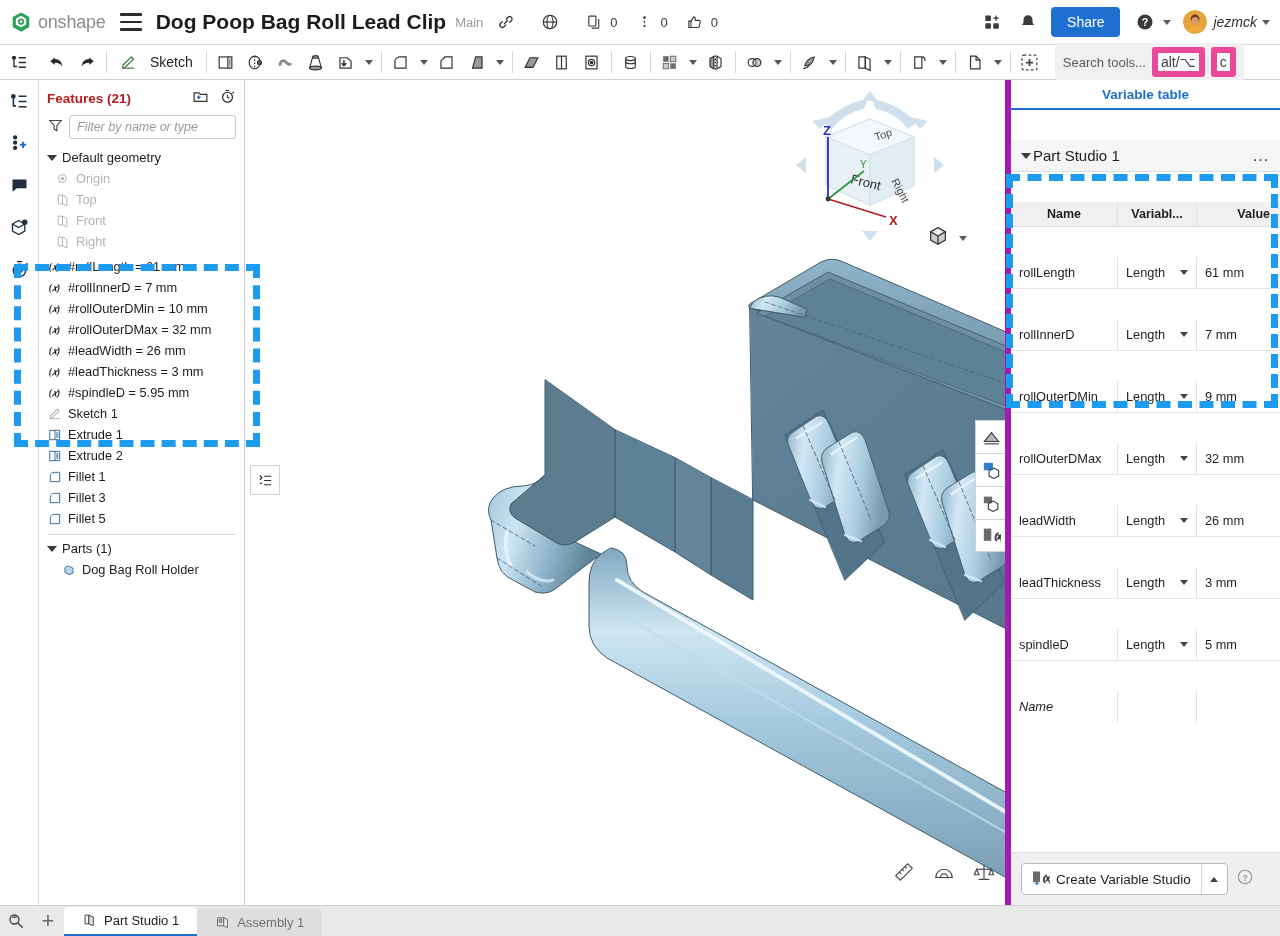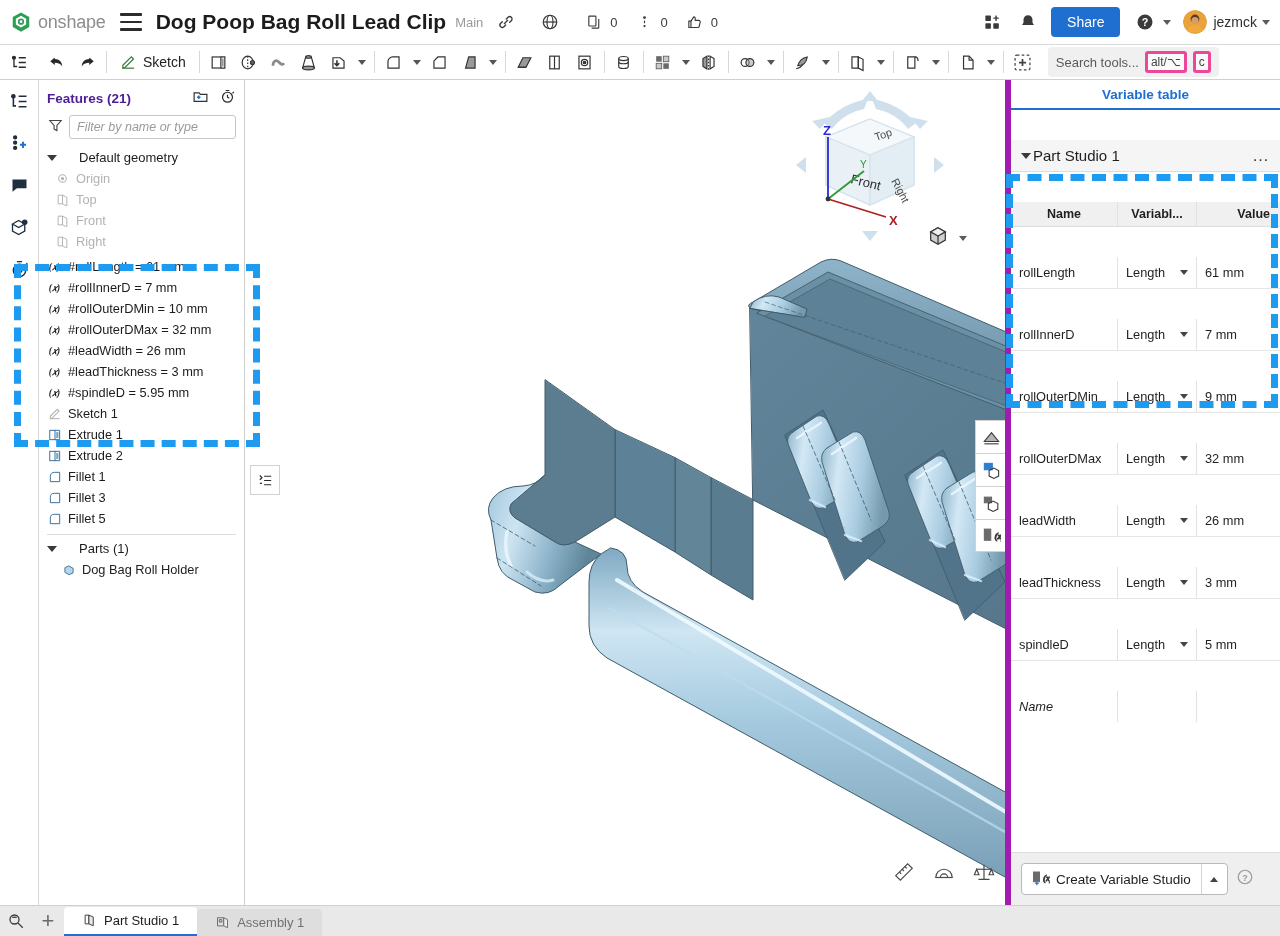--- a/index.html
+++ b/index.html
@@ -29,61 +29,61 @@
   .tb-icon { width: 26px; height: 26px; display:flex; align-items:center; justify-content:center; color:#444; margin-left: 10px; cursor:pointer;}
   .counter { font-size: 13px; color:#3b3b3b; margin-left:3px; }
   .tb-group { display:flex; align-items:center; margin-left: 8px;}
   .spacer { flex: 1 1 auto; }
   .share-btn {
     background: #1f6fd0; color:#fff; font-size: 14px; border-radius: 4px;
     padding: 7px 16px; cursor:pointer; margin-left: 10px; font-weight:400;
   }
   .help-caret { display:flex; align-items:center; margin-left: 8px; cursor:pointer;}
   .avatar { width: 24px; height:24px; border-radius:50%; overflow:hidden; margin-left: 12px; }
-  .username { font-size: 14px; color:#2f2f2f; margin-left: 6px; }
+  .username { font-size: 14px; color:#2f2f2f; margin-left: 6px; font-style: italic; }
   .caret { width:0;height:0;border-left:4px solid transparent;border-right:4px solid transparent;border-top:5px solid #5b5b5b;margin-left:5px;}
 
   
   .feattoolbar {
     position:absolute; left:0; top:45px; width:1280px; height:35px;
     background:#fff; border-bottom:1px solid #d0d0d0;
     display:flex; align-items:center; padding-left: 4px;
   }
   .ft-btn { width:30px;height:30px;display:flex;align-items:center;justify-content:center;cursor:pointer;flex:0 0 auto;}
-  .ft-sketch { display:flex;align-items:center;gap:6px;padding:0 9px;height:30px;cursor:pointer;font-size:14px;color:#222;}
+  .ft-sketch { display:flex;align-items:center;gap:13px;padding:0 9px;height:30px;cursor:pointer;font-size:14px;color:#222;}
   .ft-sep { width:1px;height:22px;background:#d7d7d7;margin:0 4px;flex:0 0 auto;}
   .ft-caret { width:0;height:0;border-left:4px solid transparent;border-right:4px solid transparent;border-top:5px solid #555;cursor:pointer;margin:0 4px;flex:0 0 auto;}
   .searchtools {
     display:flex;align-items:center;gap:6px;background:#f0f0f0;border-radius:4px;
     padding:4px 8px;margin-left:10px;font-size:13px;color:#5a5a5a;cursor:pointer;
   }
-  .kbd { border:3px solid #ec4899;border-radius:3px;background:#fafafa;font-size:12px;padding:1px 3px;color:#444;}
+  .kbd { border:6px solid #ec4899;border-radius:3px;background:#fafafa;font-size:14px;padding:1px 3px;color:#444;}
 
   
   .leftrail {
     position:absolute;left:0;top:80px;width:39px;height:856px;
     background:#fff;border-right:1px solid #d6d6d6;
     display:flex;flex-direction:column;align-items:center;padding-top:8px;gap:16px;
   }
   .rail-icon{width:26px;height:26px;display:flex;align-items:center;justify-content:center;cursor:pointer;}
 
   
   .treepanel{
     position:absolute;left:39px;top:80px;width:206px;height:825px;
     background:#fff;border-right:1px solid #cfcfcf;overflow:hidden;
   }
   .tree-head{display:flex;align-items:center;padding:8px 8px 6px 8px;}
-  .tree-title{font-size:13.5px;font-weight:bold;color:#4c1d95;}
+  .tree-title{font-size:13.5px;font-weight:bold;color:#b91c1c;}
   .tree-head-icons{margin-left:auto;display:flex;gap:10px;}
   .filterrow{display:flex;align-items:center;gap:5px;padding:0 8px 8px 8px;}
   .filterbox{
     flex:1;border:1px solid #c6c6c6;border-radius:3px;height:24px;
     display:flex;align-items:center;padding:0 7px;font-size:12.5px;color:#9b9b9b;font-style:italic;background:#fff;
   }
-  .grp-row{display:flex;align-items:center;gap:22px;padding:3px 8px;font-size:13px;color:#1c1c1c;cursor:pointer;}
+  .grp-row{display:flex;align-items:center;gap:5px;padding:3px 8px;font-size:13px;color:#1c1c1c;cursor:pointer;}
   .chev{width:0;height:0;border-left:5px solid transparent;border-right:5px solid transparent;border-top:6px solid #3a3a3a;flex:0 0 auto;}
   .f-row{display:flex;align-items:center;gap:6px;padding:3px 8px 3px 16px;font-size:12.8px;cursor:pointer;white-space:nowrap;}
   .f-row.dim{color:#b3b3b3;}
   .f-row.var{padding-left:8px;color:#1c1c1c;}
   .f-ico{width:15px;height:15px;flex:0 0 auto;display:flex;align-items:center;justify-content:center;}
   .tree-div{height:1px;background:#dcdcdc;margin:5px 8px 3px 8px;}
 
   
   .viewport{
     position:absolute;left:245px;top:80px;width:760px;height:825px;

